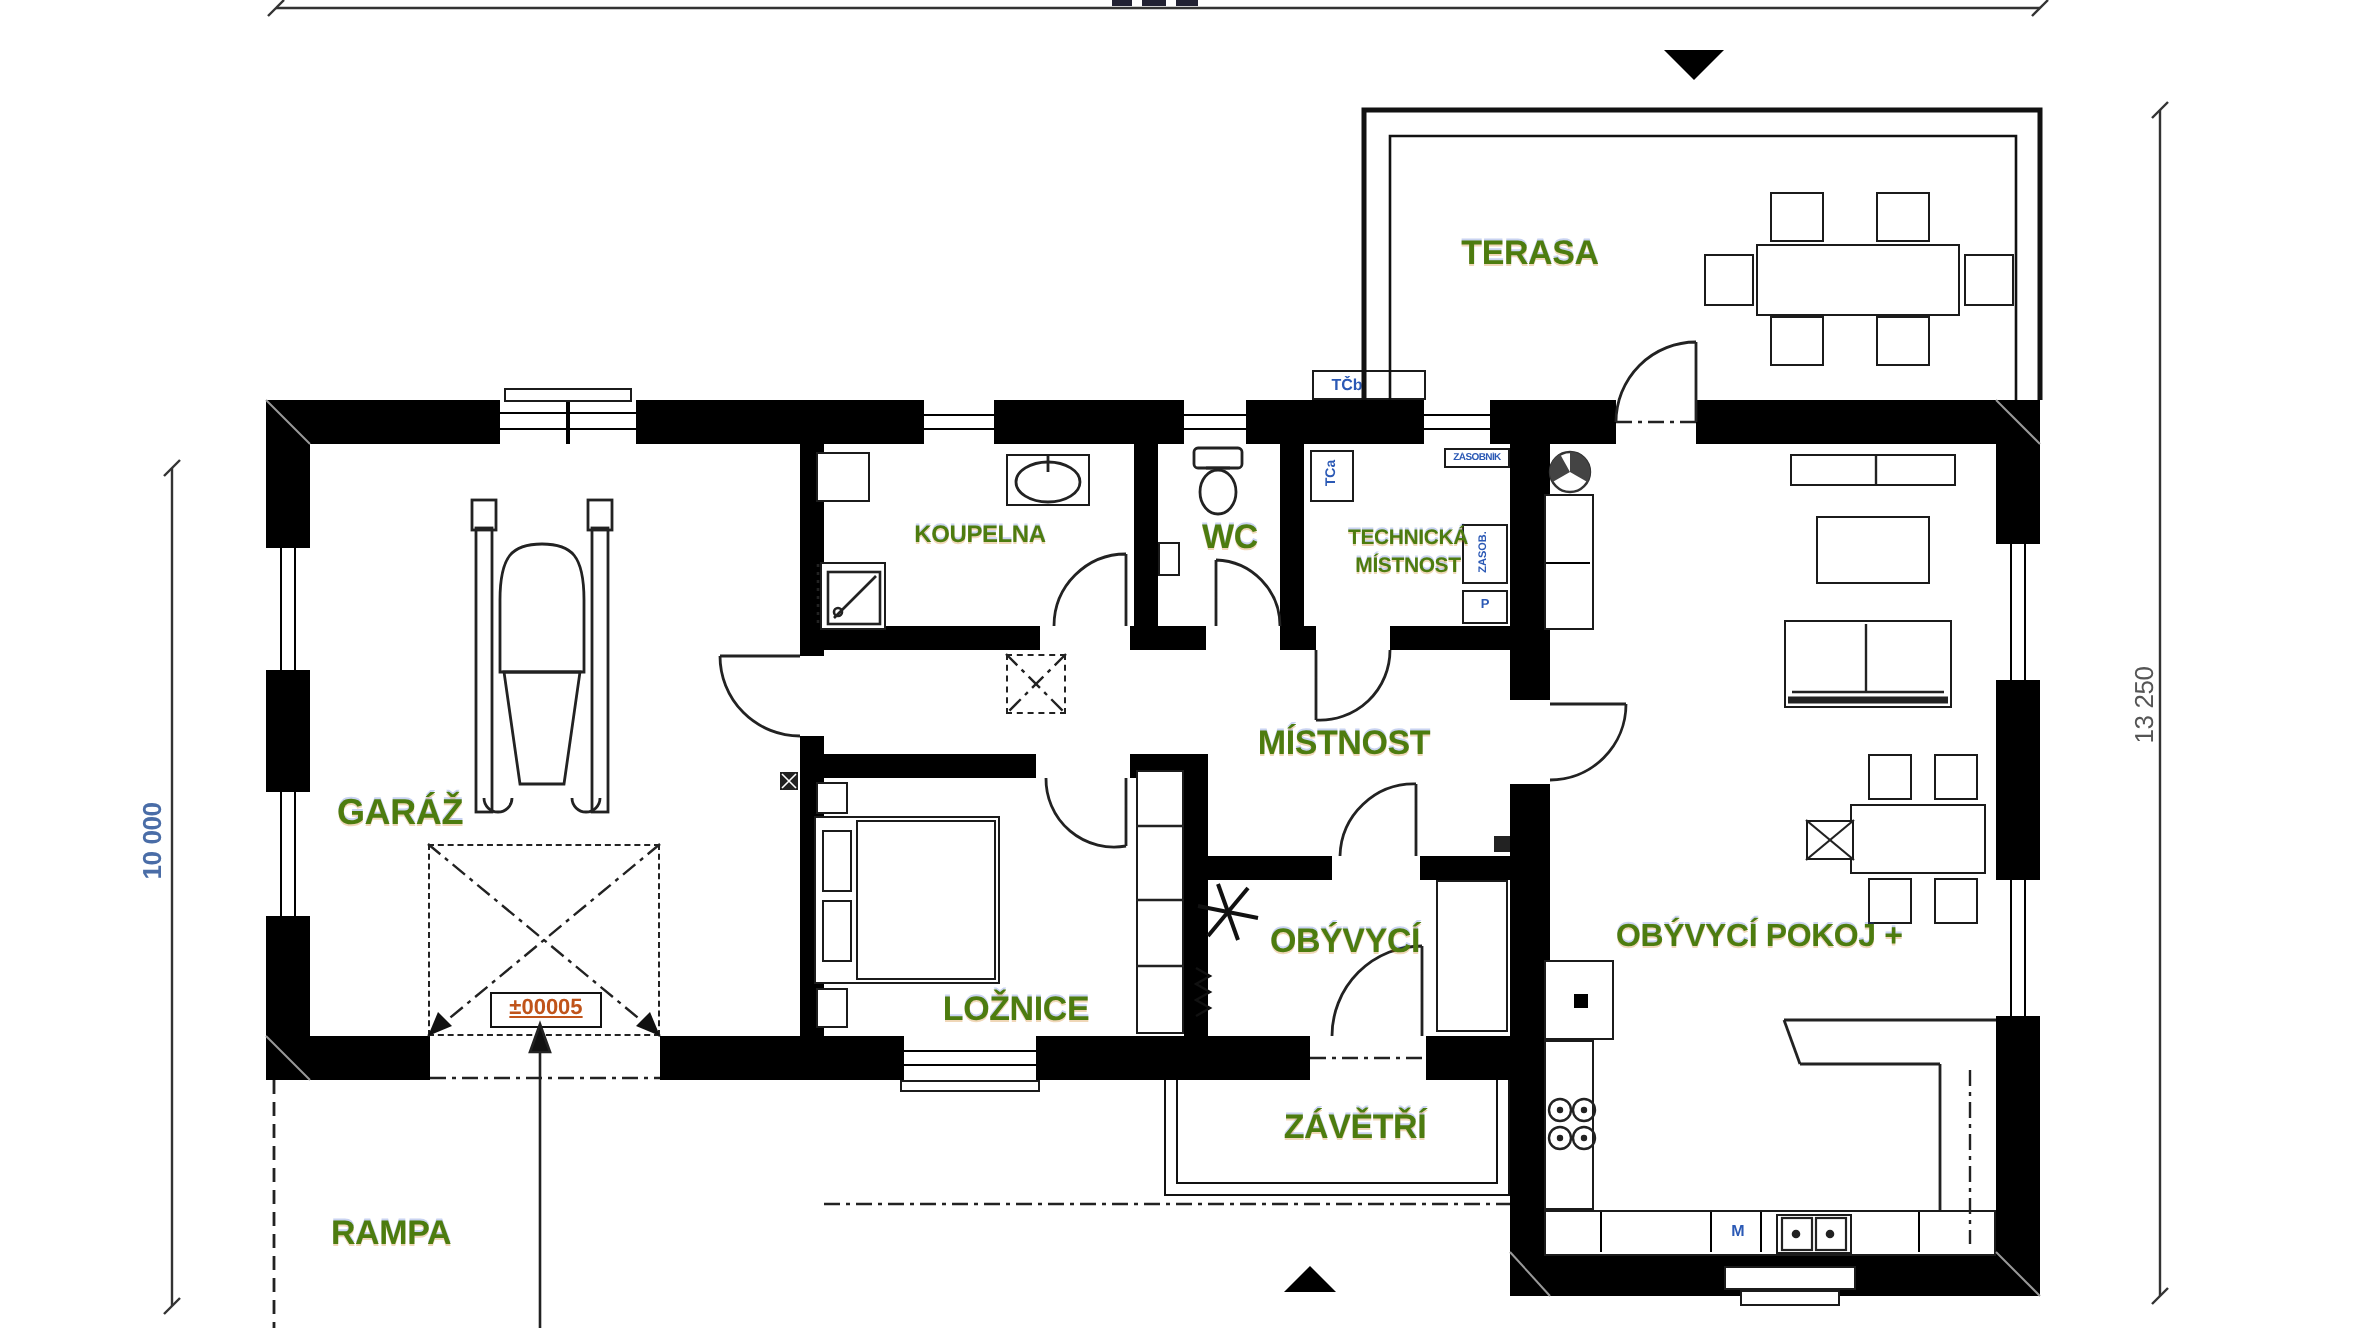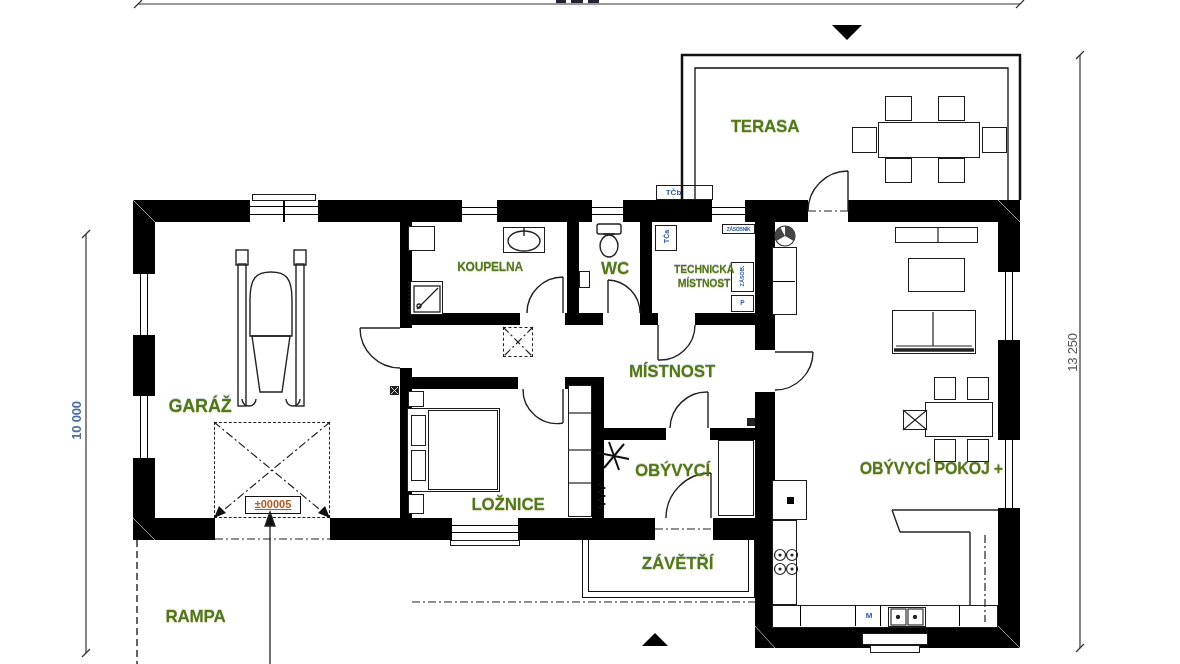--- a/index.html
+++ b/index.html
@@ -315,21 +315,21 @@
 
   <div class="lbl" style="left:160px;top:396px;width:80px;font-size:18px">GARÁŽ</div>
   <div class="lbl" style="left:432px;top:260px;width:116px;font-size:12px">KOUPELNA</div>
   <div class="lbl" style="left:594px;top:259px;width:42px;font-size:17px">WC</div>
   <div class="lbl" style="left:652px;top:263px;width:104px;font-size:10.5px">TECHNICKÁ</div>
   <div class="lbl" style="left:652px;top:277px;width:104px;font-size:10.5px">MÍSTNOST</div>
   <div class="lbl" style="left:612px;top:362px;width:120px;font-size:17px">MÍSTNOST</div>
   <div class="lbl" style="left:462px;top:495px;width:92px;font-size:17px">LOŽNICE</div>
   <div class="lbl" style="left:625px;top:461px;width:95px;font-size:17px">OBÝVYCÍ</div>
   <div class="lbl" style="left:630px;top:554px;width:95px;font-size:17px">ZÁVĚTŘÍ</div>
-  <div class="lbl" style="left:808px;top:460px;width:195px;font-size:16px;text-align:right">OBÝVYCÍ POKOJ +</div>
+  <div class="lbl" style="left:808px;top:460px;width:195px;font-size:16px;text-align:left">OBÝVYCÍ POKOJ +</div>
   <div class="lbl" style="left:720px;top:117px;width:90px;font-size:17px">TERASA</div>
   <div class="lbl" style="left:153px;top:607px;width:85px;font-size:17px">RAMPA</div>
 
   <div class="lbl rot" style="left:48px;top:413px;width:56px;font-size:13px;color:#4a6da7;text-shadow:none">10 000</div>
   <div class="lbl rot" style="left:1044px;top:345px;width:56px;font-size:13px;color:#555;text-shadow:none;font-weight:normal">13 250</div>
 
   <div class="tiny rot" style="left:652px;top:233px;width:28px;font-size:7px">TČa</div>
   <div class="tiny" style="left:723px;top:226px;width:31px;font-size:5px;letter-spacing:-0.3px">ZÁSOBNÍK</div>
   <div class="tiny rot" style="left:728px;top:273px;width:28px;font-size:5.5px">ZÁSOB.</div>
   <div class="tiny" style="left:731px;top:299px;width:23px;font-size:6.5px">P</div>

